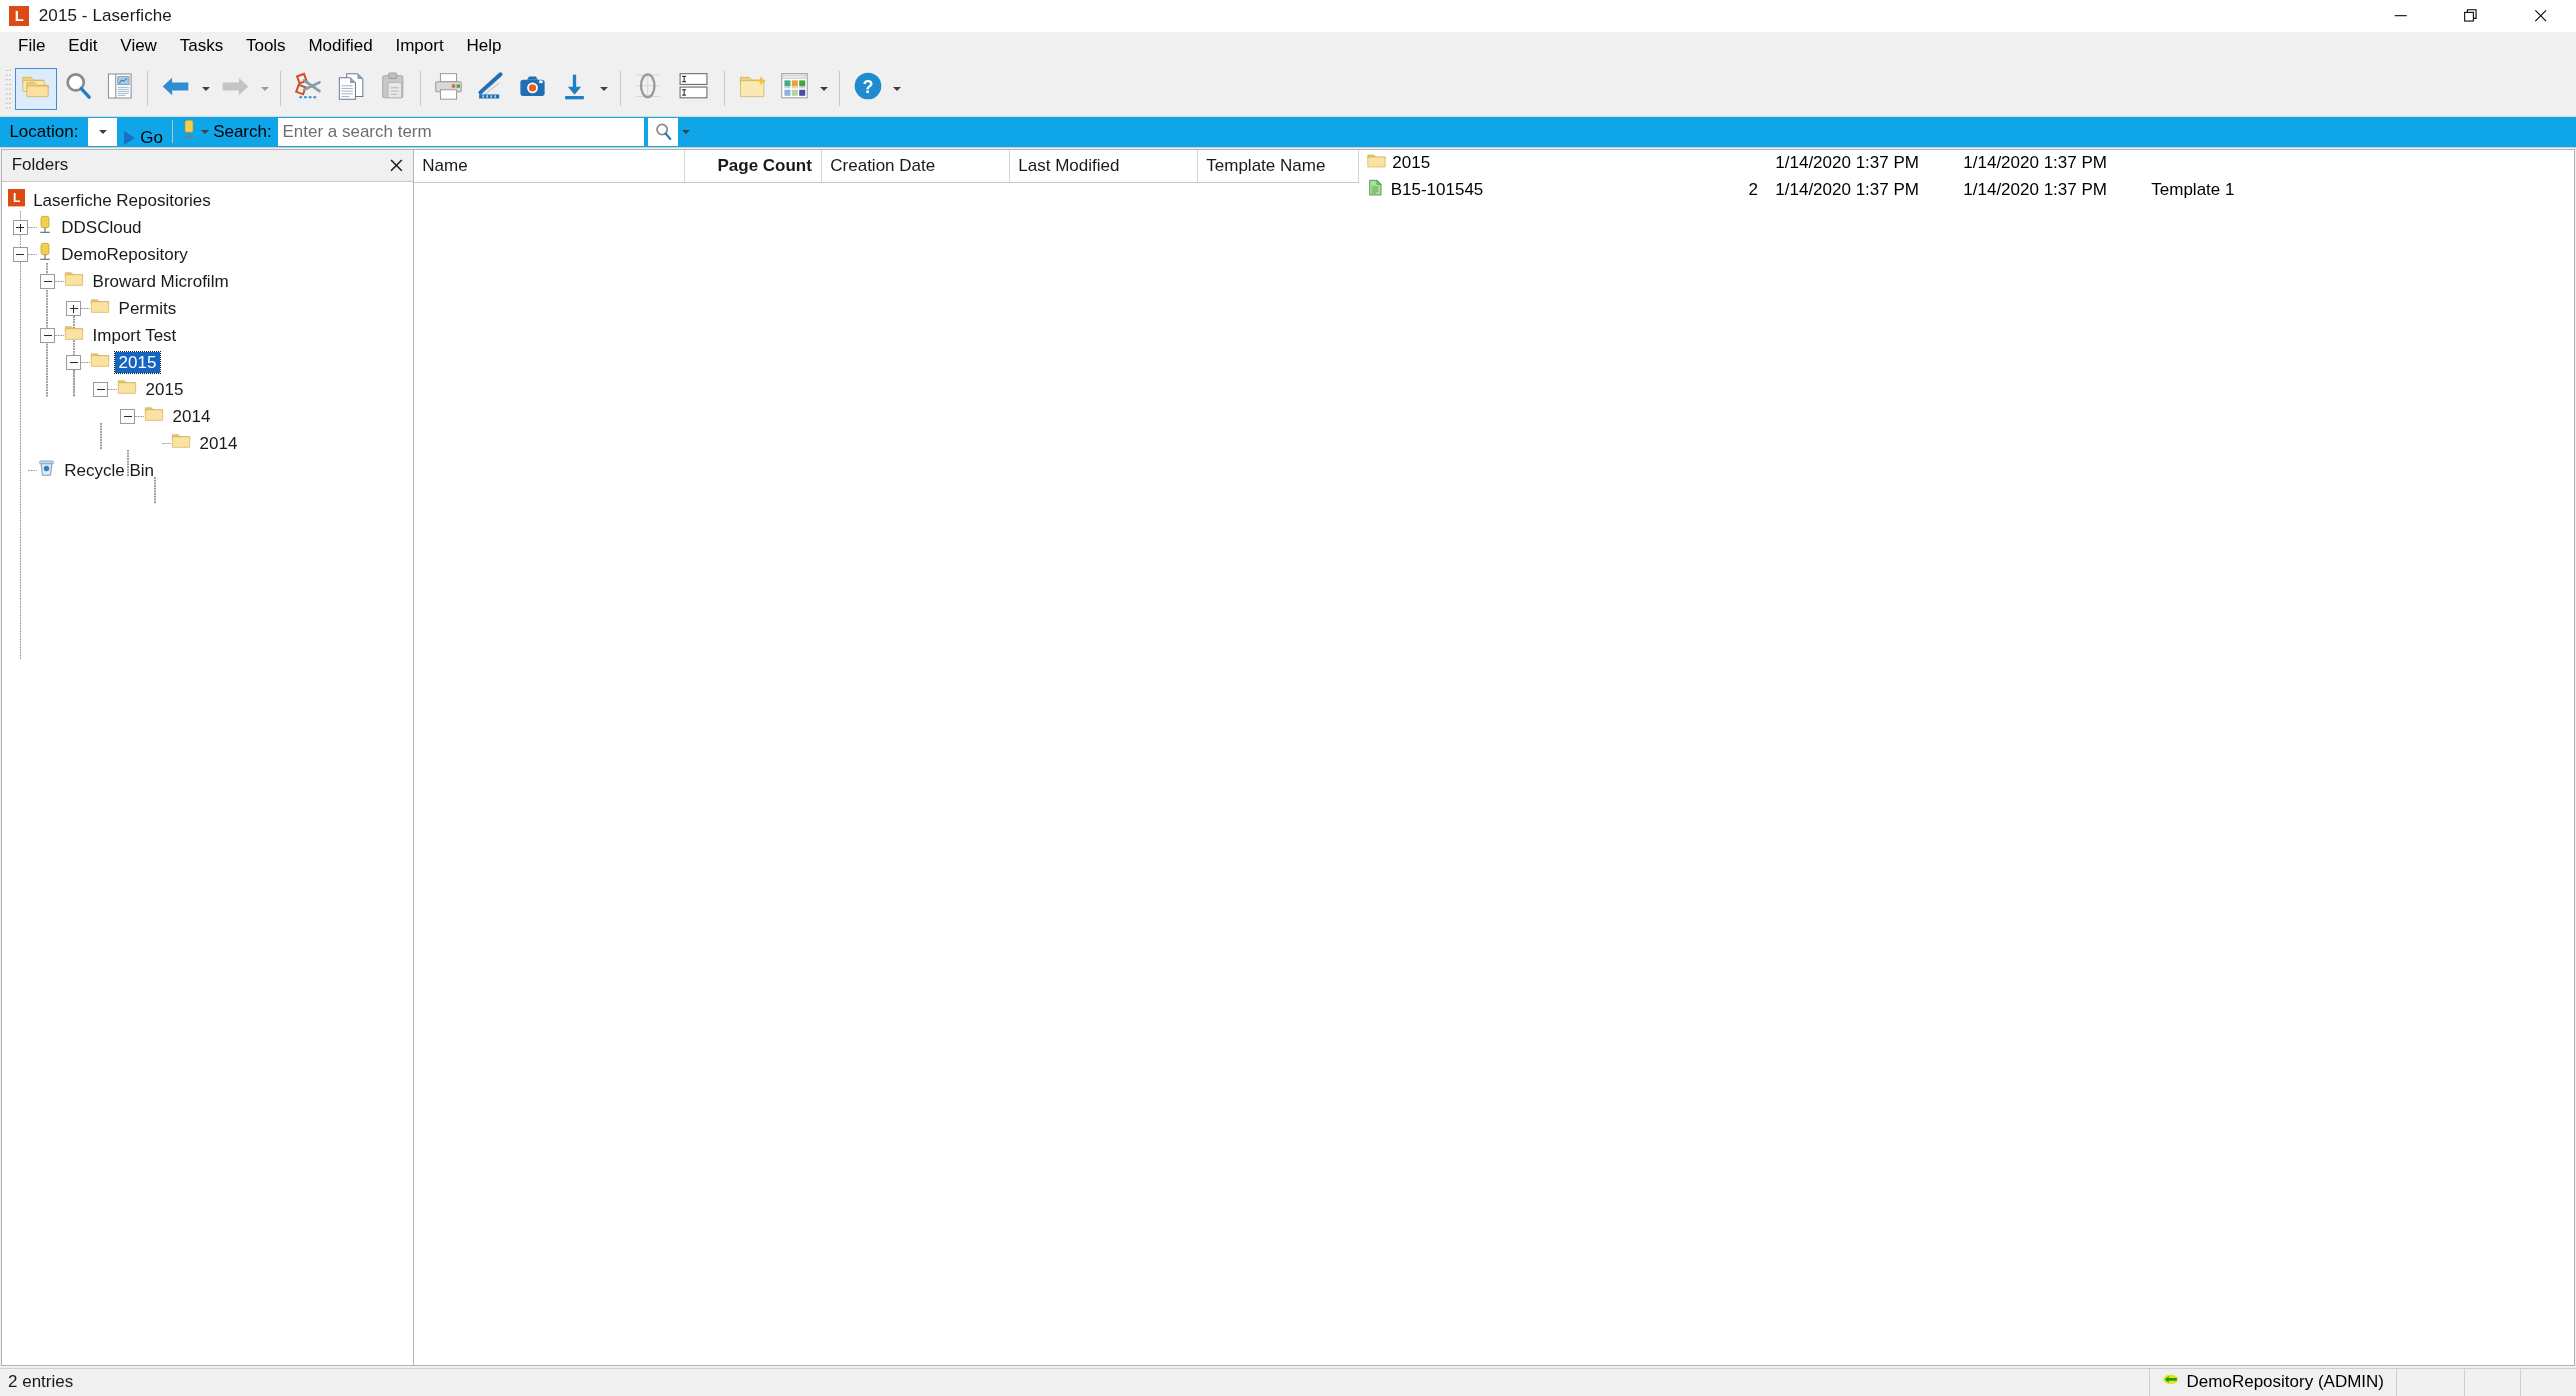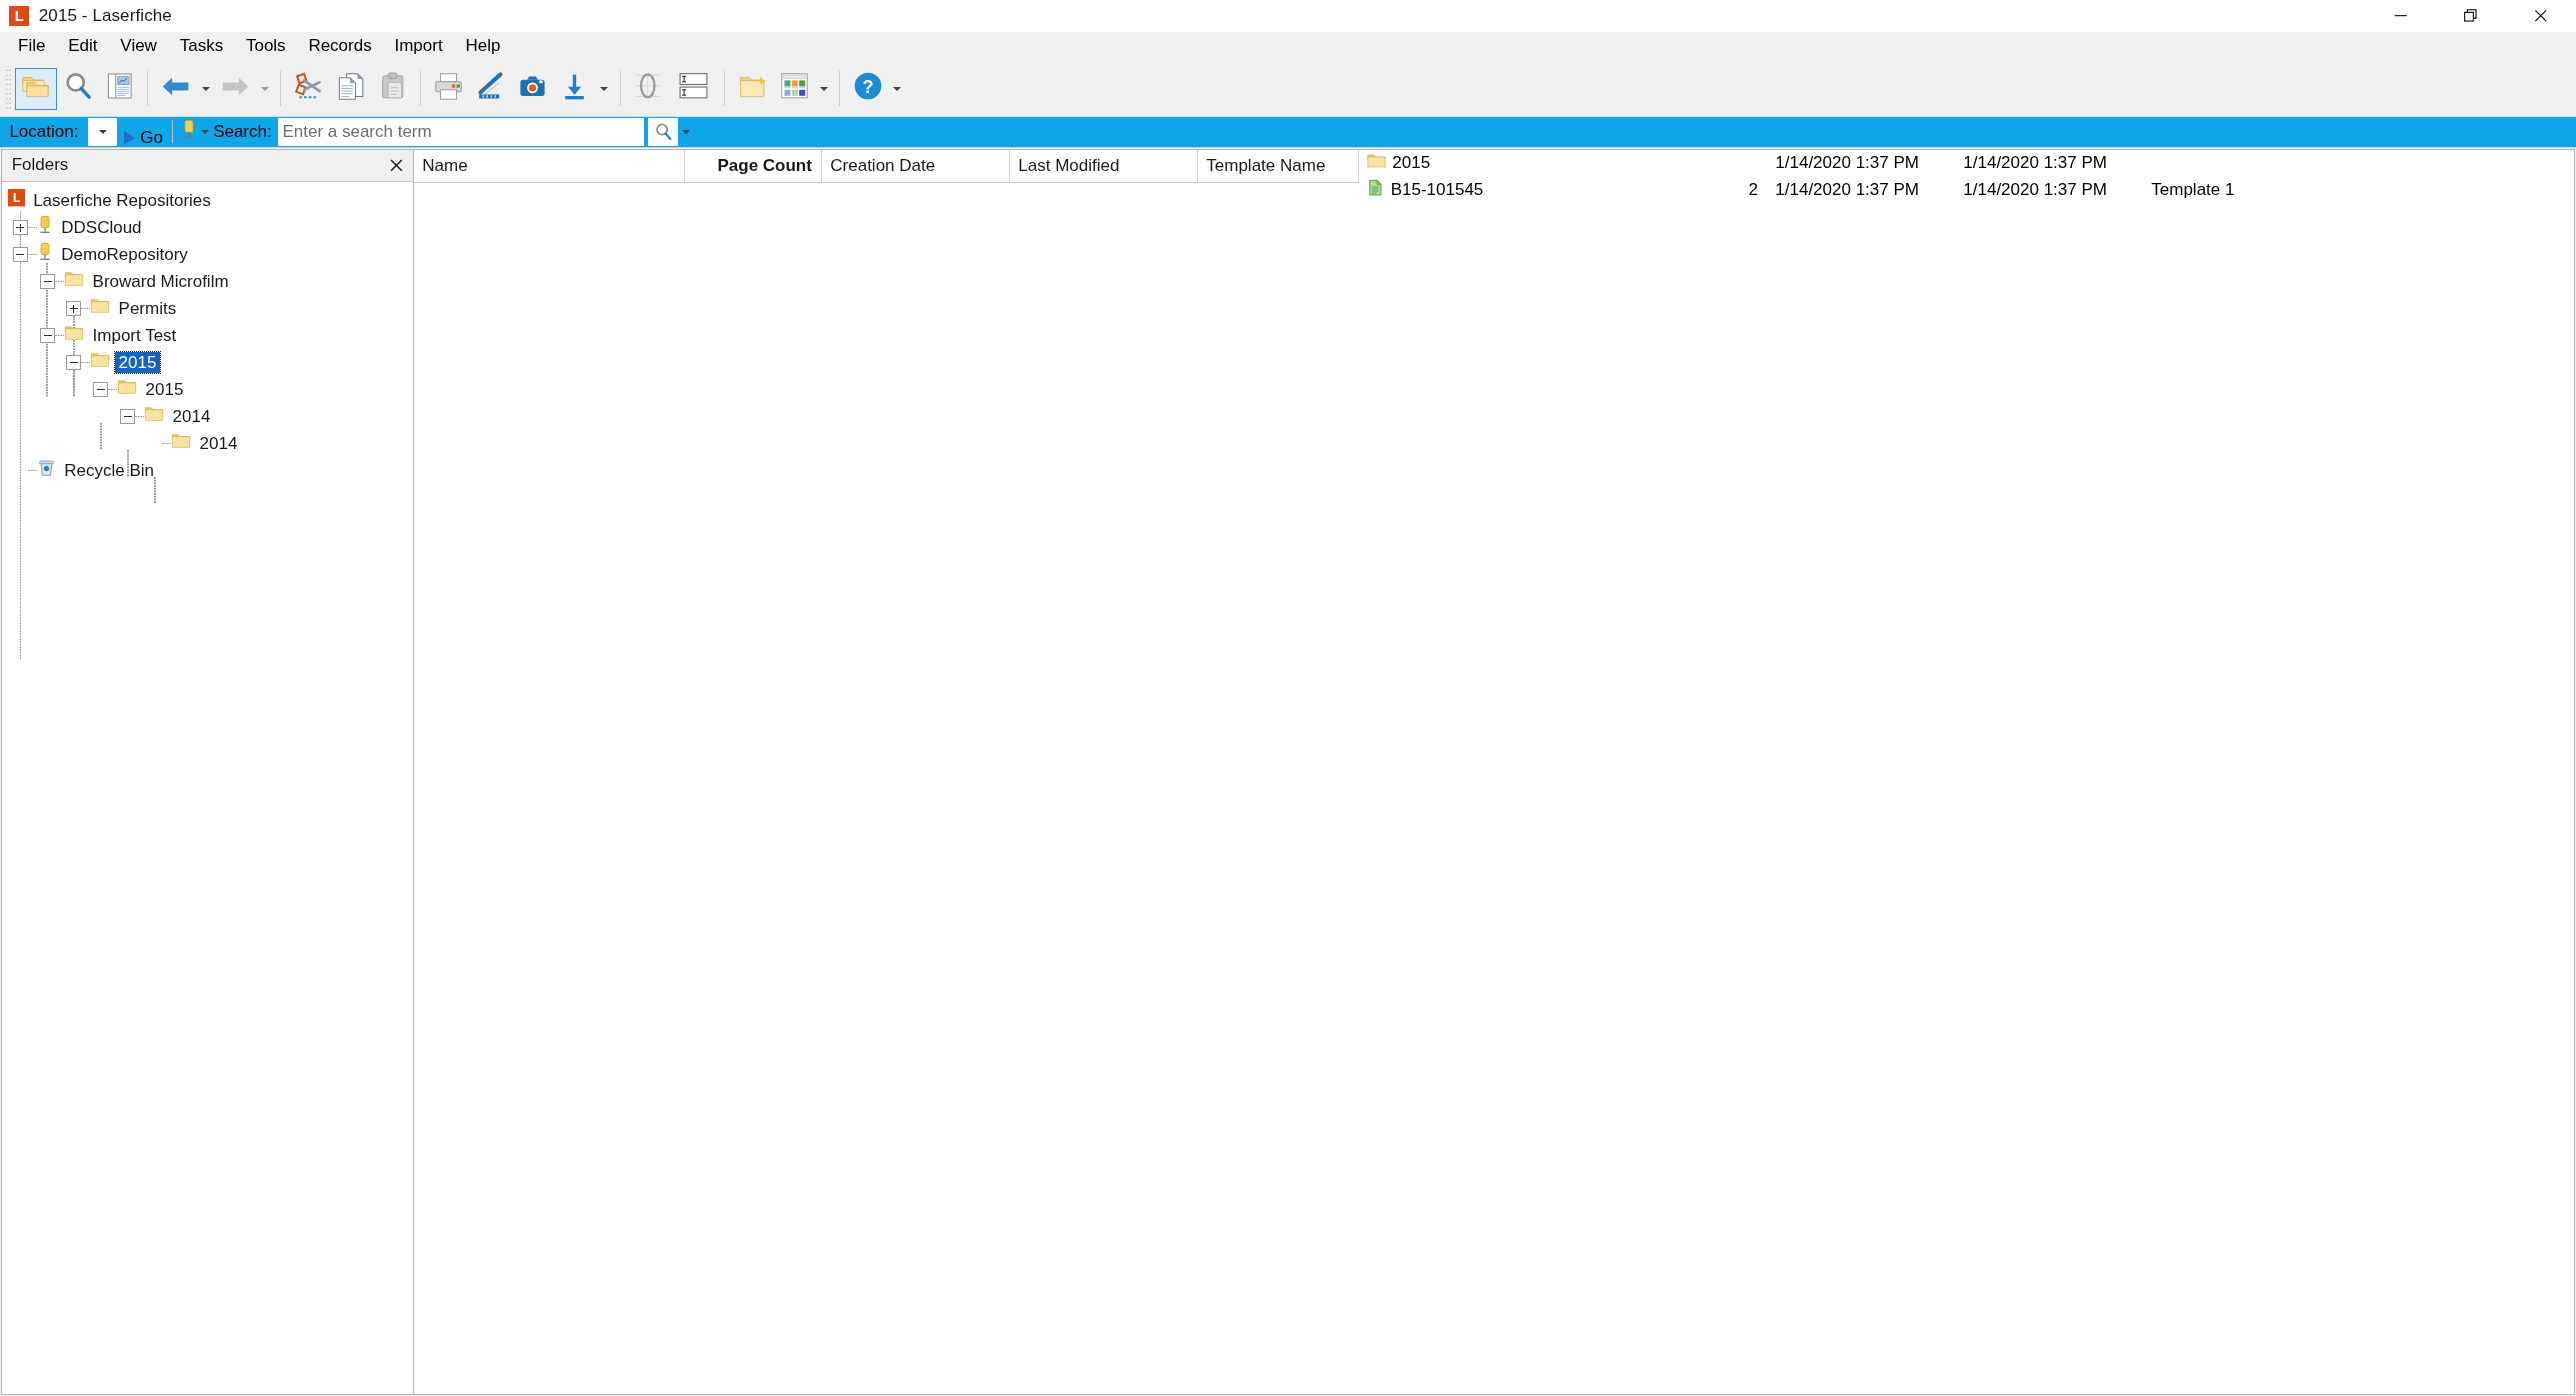--- a/index.html
+++ b/index.html
@@ -458,21 +458,21 @@
       </div>
     </div>
   </div>
 
   <div class="menubar">
     <div class="menu-item">File</div>
     <div class="menu-item">Edit</div>
     <div class="menu-item">View</div>
     <div class="menu-item">Tasks</div>
     <div class="menu-item">Tools</div>
-    <div class="menu-item">Records</div>
+    <div class="menu-item">Modified</div>
     <div class="menu-item">Import</div>
     <div class="menu-item">Help</div>
   </div>
 
   <div class="toolbar">
     <div class="grip"></div>
 
     <div class="tb-btn active">
       <span class="ico">
         <svg width="31" height="28" viewBox="0 0 46 42">
@@ -958,15 +958,30 @@
           <div class="cell col-pages num">2</div>
           <div class="cell col-created">1/14/2020 1:37 PM</div>
           <div class="cell col-modified">1/14/2020 1:37 PM</div>
           <div class="cell col-template">Template 1</div>
         </div>
 
       </div>
     </div>
   </div>
 
+  <div class="statusbar">
+    <div class="status-left">2 entries</div>
+    <div class="status-conn">
+      <span class="ico">
+        <svg width="17.4" height="14.8" viewBox="0 0 26 22">
+          <ellipse cx="13" cy="11" rx="11" ry="7" fill="#e8e020"></ellipse>
+          <path d="M4 11 L10 6 L10 9 L22 9 L22 13 L10 13 L10 16 Z" fill="#18a018"></path>
+        </svg>
+      </span>
+      <span>DemoRepository (ADMIN)</span>
+    </div>
+    <div class="status-pad"></div>
+    <div class="status-pad sm"></div>
+    <div class="status-pad sm"></div>
+  </div>
 
 </div>
 
 
 </body></html>

